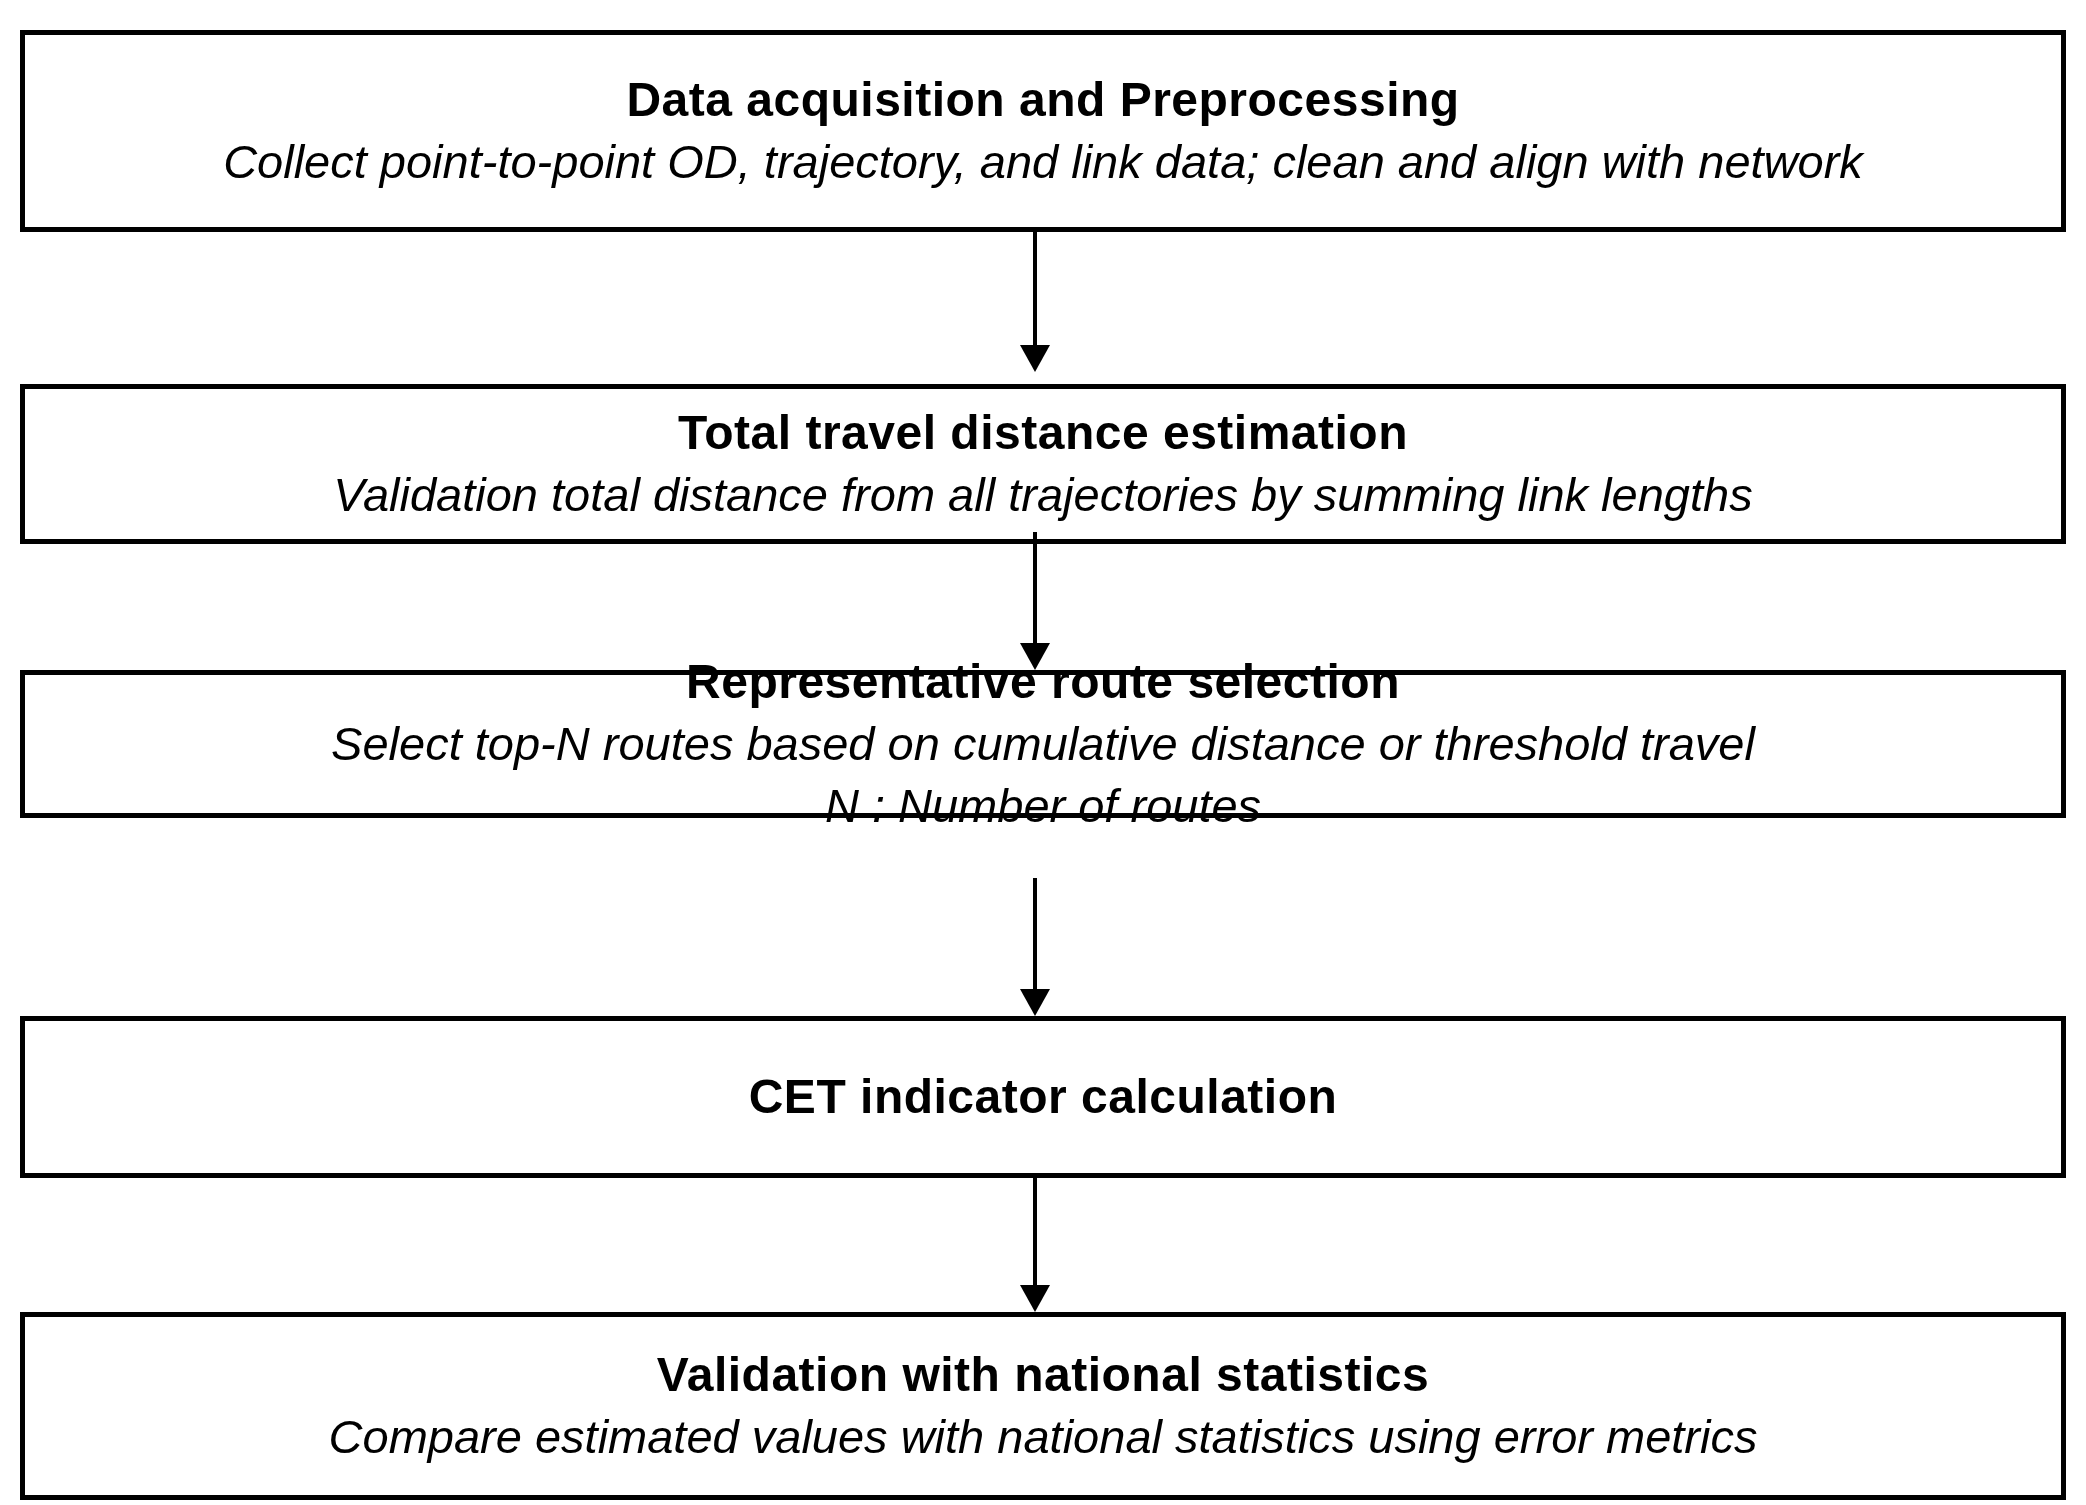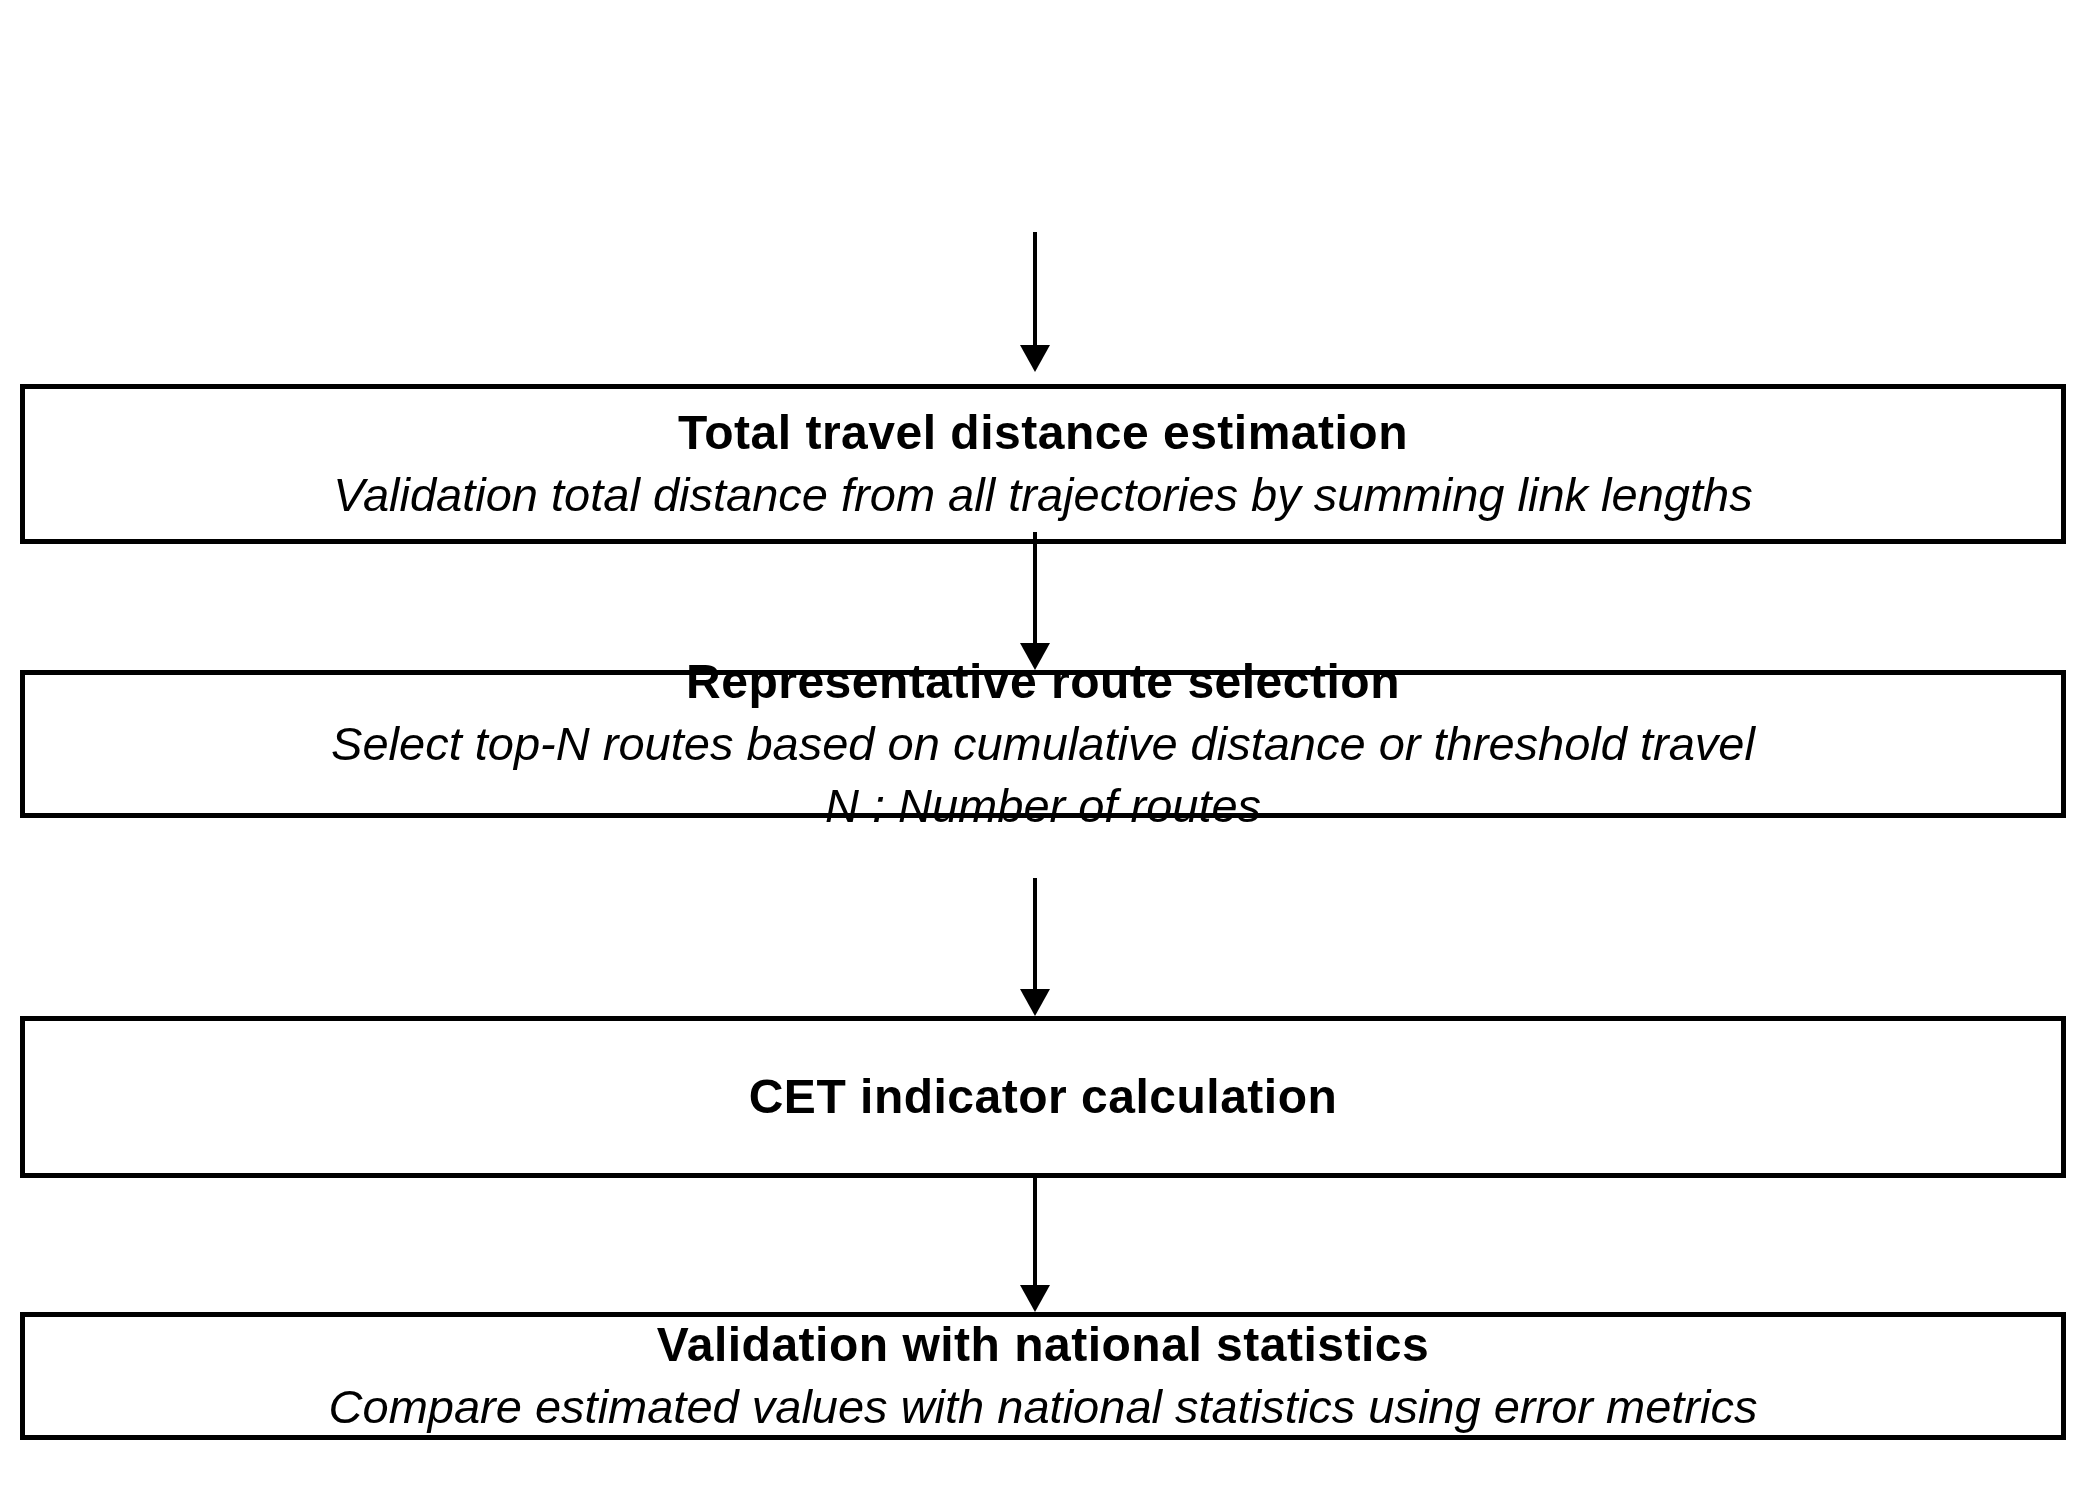--- a/index.html
+++ b/index.html
@@ -39,21 +39,21 @@
     font-style: italic;
     font-weight: 400;
     font-size: 47px;
     line-height: 62px;
     white-space: nowrap;
   }
   #box1 { top: 30px;   height: 202px; }
   #box2 { top: 384px;  height: 160px; }
   #box3 { top: 670px;  height: 148px; }
   #box4 { top: 1016px; height: 162px; align-items: center; }
-  #box5 { top: 1312px; height: 128px; }
+  #box5 { top: 1312px; height: 188px; }
 
   .arrow {
     position: absolute;
     left: 1019px;
     width: 32px;
     display: flex;
     flex-direction: column;
     align-items: center;
   }
   .arrow .stem {
@@ -71,20 +71,24 @@
   #arrow1 { top: 232px;  height: 140px; }
   #arrow2 { top: 532px;  height: 138px; }
   #arrow3 { top: 878px;  height: 138px; }
   #arrow4 { top: 1178px; height: 134px; }
 </style>
 </head>
 <body>
 
 <div class="canvas">
 
+  <div class="step-box" id="box1">
+    <div class="step-title">Data acquisition and Preprocessing</div>
+    <div class="step-desc">Collect point-to-point OD, trajectory, and link data; clean and align with network</div>
+  </div>
 
   <div class="arrow" id="arrow1">
     <div class="stem"></div>
     <div class="head"></div>
   </div>
 
   <div class="step-box" id="box2">
     <div class="step-title">Total travel distance estimation</div>
     <div class="step-desc">Validation total distance from all trajectories by summing link lengths</div>
   </div>

